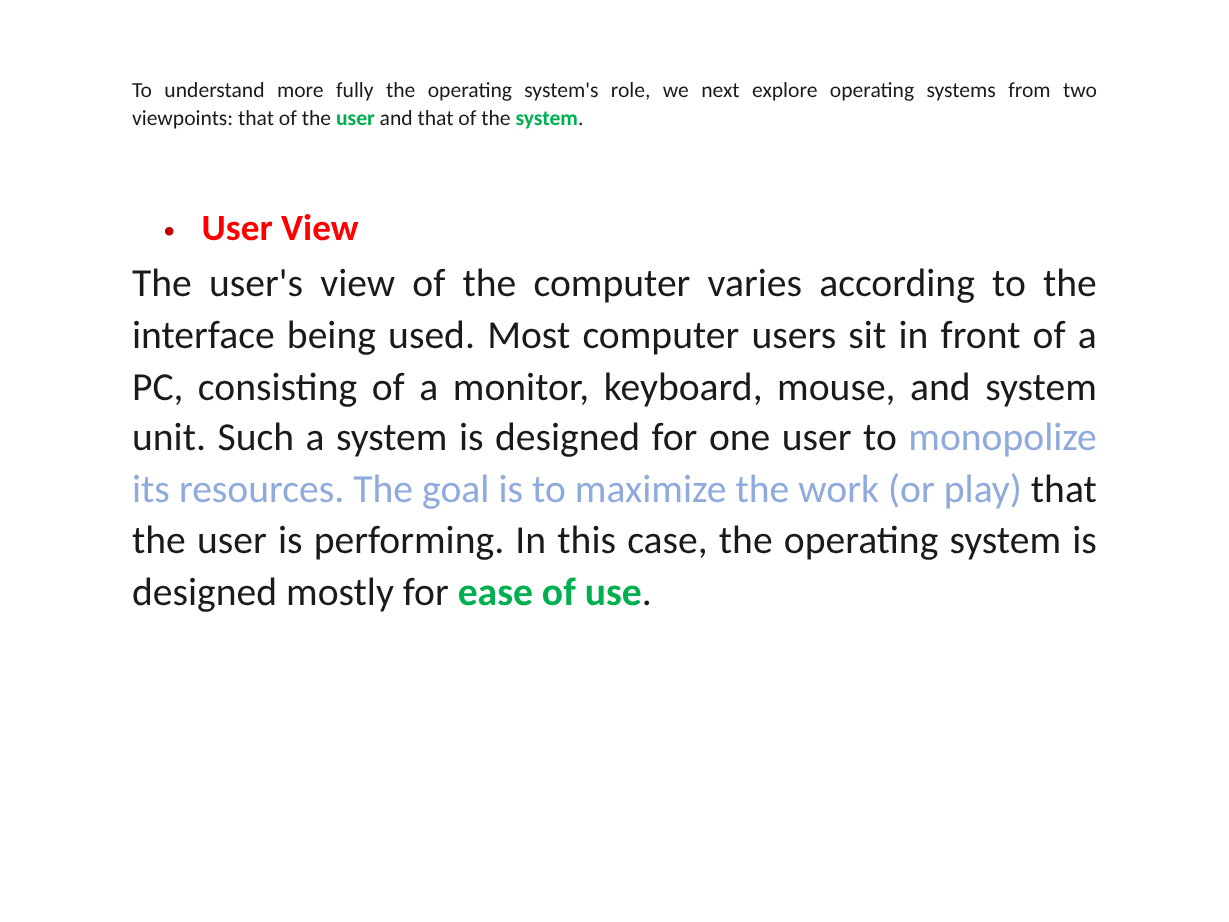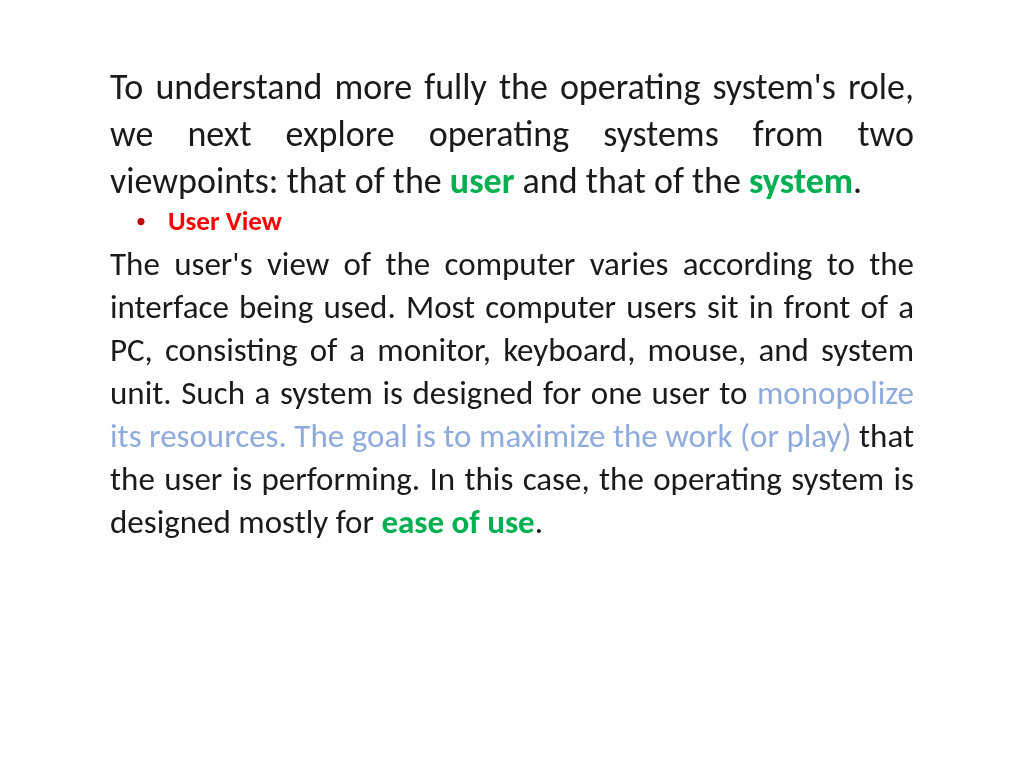--- a/index.html
+++ b/index.html
@@ -4,45 +4,46 @@
   <style>
     * { margin: 0; padding: 0; box-sizing: border-box; }
     body {
       width: 1024px;
       height: 768px;
       background: #ffffff;
       font-family: Calibri, 'Segoe UI', Arial, sans-serif;
       padding: 64px 110px 0 110px;
     }
     .intro-para {
-      font-size: 36px;
+      font-size: 18px;
       line-height: 1.3;
       color: #1a1a1a;
       text-align: justify;
       text-justify: inter-word;
+      margin-bottom: 60px;
     }
     .green { color: #00b050; font-weight: bold; }
     .bullet-row {
       display: flex;
       align-items: baseline;
       margin-left: 26px;
       margin-bottom: 6px;
     }
     .bullet {
       color: #c00000;
       font-size: 20px;
       margin-right: 22px;
       line-height: 1;
       position: relative;
       top: -2px;
     }
     .heading-red {
       color: #ff0000;
       font-weight: bold;
-      font-size: 27px;
+      font-size: 31px;
     }
     .body-para {
       font-size: 33px;
       line-height: 1.3;
       color: #1a1a1a;
       text-align: justify;
       text-justify: inter-word;
     }
     .blue-light { color: #8faadc; }
   </style>

